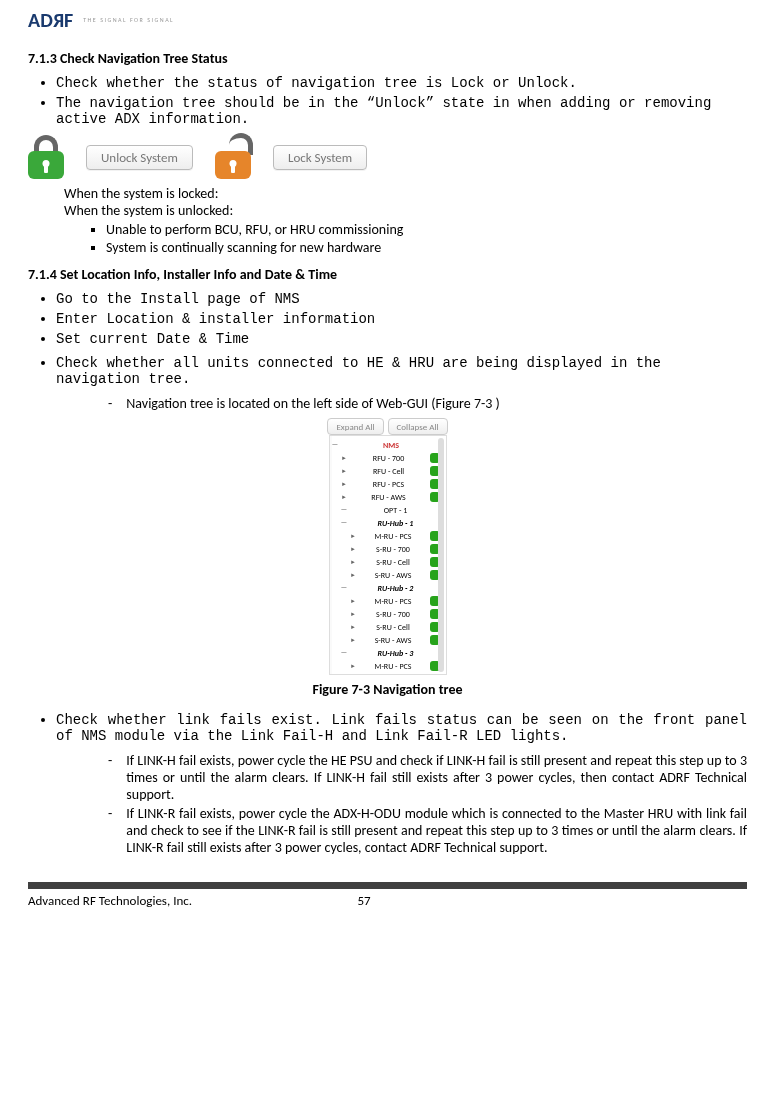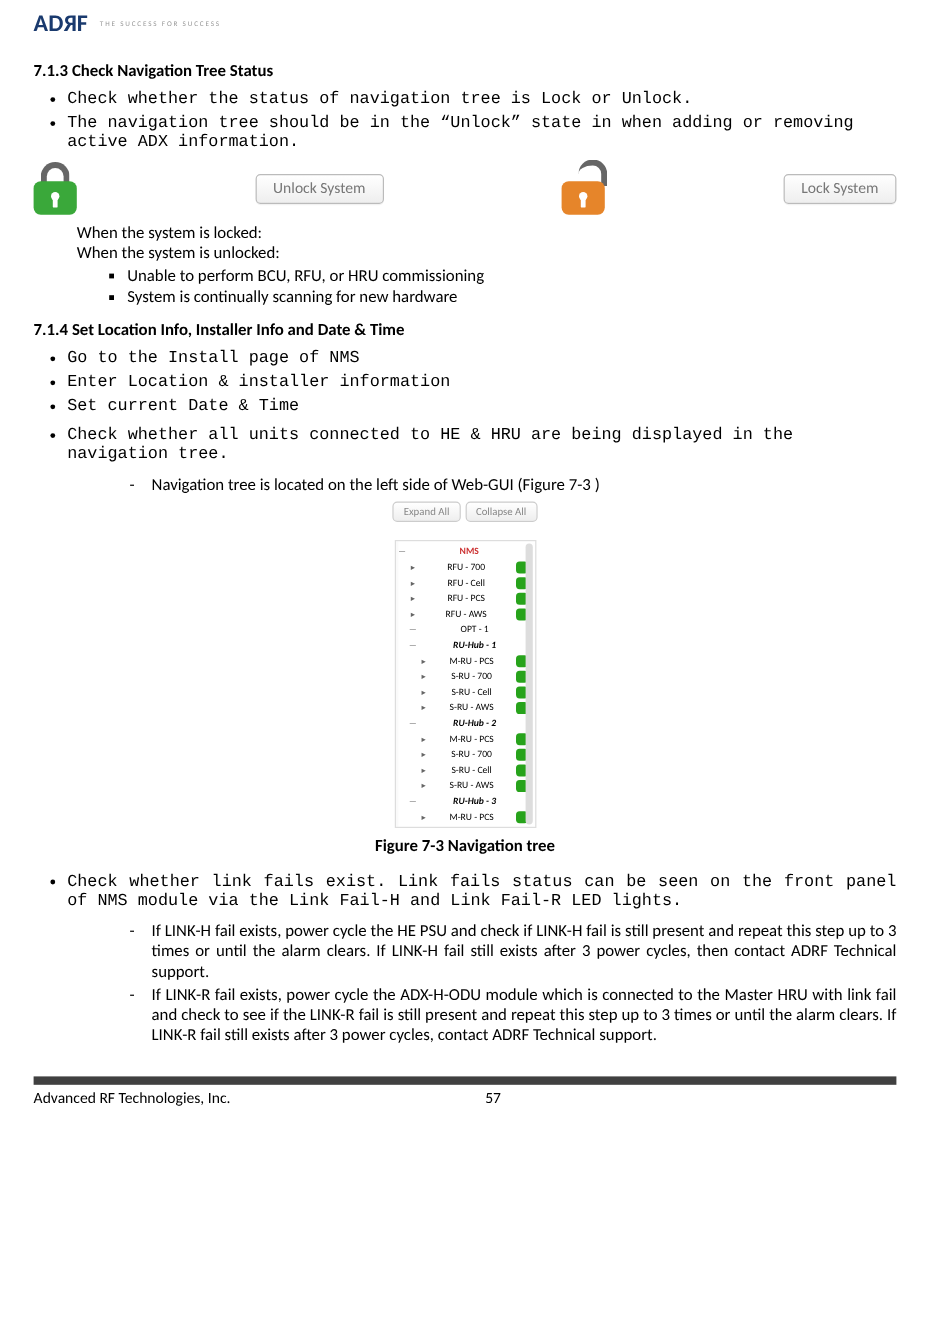--- a/index.html
+++ b/index.html
@@ -47,21 +47,21 @@
   }
   .h3 {
     font-weight: bold;
     margin: 10px 0 8px 0;
   }
   ul.bul { margin: 4px 0 8px 0; padding-left: 28px; }
   ul.bul > li { margin: 4px 0; font-family: Liberation Mono, monospace; }
   ul.sq { list-style-type: square; margin: 2px 0 2px 78px; padding: 0; }
   ul.sq > li { margin: 1px 0; }
   .fig-caption { text-align: center; font-weight: bold; margin: 6px 0 14px 0; }
-  .fig1-wrap { display:flex; justify-content:space-between; gap: 22px; align-items:center; margin: 4px 0 6px 0; }
+  .fig1-wrap { display:flex; justify-content:flex-start; gap: 22px; align-items:center; margin: 4px 0 6px 0; }
   .lock-icon {
     width: 36px; height: 44px; position: relative;
   }
   .lock-body {
     position:absolute; left:0; bottom:0; width:36px; height:28px;
     border-radius: 6px;
   }
   .lock-body.green { background:#3aa83a; }
   .lock-body.orange { background:#e6852a; }
   .lock-shackle {
@@ -91,21 +91,21 @@
     border-radius: 4px;
     font-size: 13px;
     box-shadow: 0 1px 0 rgba(0,0,0,0.05);
   }
   .subtext { margin-left: 36px; margin-bottom: 0; }
   .dash-list { margin: 2px 0 6px 80px; }
   .dash-item { display:flex; gap:14px; margin:2px 0; text-align: justify; }
   .dash-item .dash { flex:0 0 auto; }
   .dash-item .txt { flex:1; }
   .nav-tree-wrap { display:flex; flex-direction:column; align-items:center; margin-top:6px;}
-  .tree-btns { display:flex; gap:4px; margin-bottom:15px;}
+  .tree-btns { display:flex; gap:4px; margin-bottom:0;}
   .tbtn {
     border:1px solid #ccc; background:linear-gradient(#fff,#eee);
     color:#888; font-size:9px; padding:2px 8px; border-radius:4px;
   }
   .tree {
     width: 118px; border:1px solid #ddd; padding:2px 4px 2px 2px;
     font-size:8px; position:relative;
     box-shadow: 2px 0 0 rgba(0,0,0,0.02) inset;
   }
   .tree::after {
@@ -122,37 +122,37 @@
   .indent1 { padding-left: 9px; }
   .indent2 { padding-left: 18px; }
   .footer {
     border-top: 7px solid #404040;
     margin-top: 26px;
     padding-top: 4px;
     display:flex;
     font-size: 13px;
   }
   .footer .left { flex:1; }
-  .footer .pnum { width:60px; text-align:right;}
+  .footer .pnum { width:60px; text-align:left;}
   .footer .right { flex:1; }
   .just { text-align: justify; }
 </style>
 </head>
 <body>
 
 <div class="page">
 
   <div class="logo-row">
     <span class="logo-text">
       <span class="a">A</span>
         <span class="d">D</span>
         <span class="r-back">R</span>
         <span class="f">F</span>
     </span>
-    <span class="logo-sub">THE SUCCESS FOR SUCCESS</span>
+    <span class="logo-sub">THE SIGNAL FOR SIGNAL</span>
   </div>
 
   <div class="h3">7.1.3     Check Navigation Tree Status</div>
   <ul class="bul">
     <li>Check whether the status of navigation tree is Lock or Unlock.</li>
     <li>The navigation tree should be in the “Unlock” state in when adding or removing  active ADX information.</li>
   </ul>
 
   <div class="fig1-wrap">
     <div class="lock-icon">

